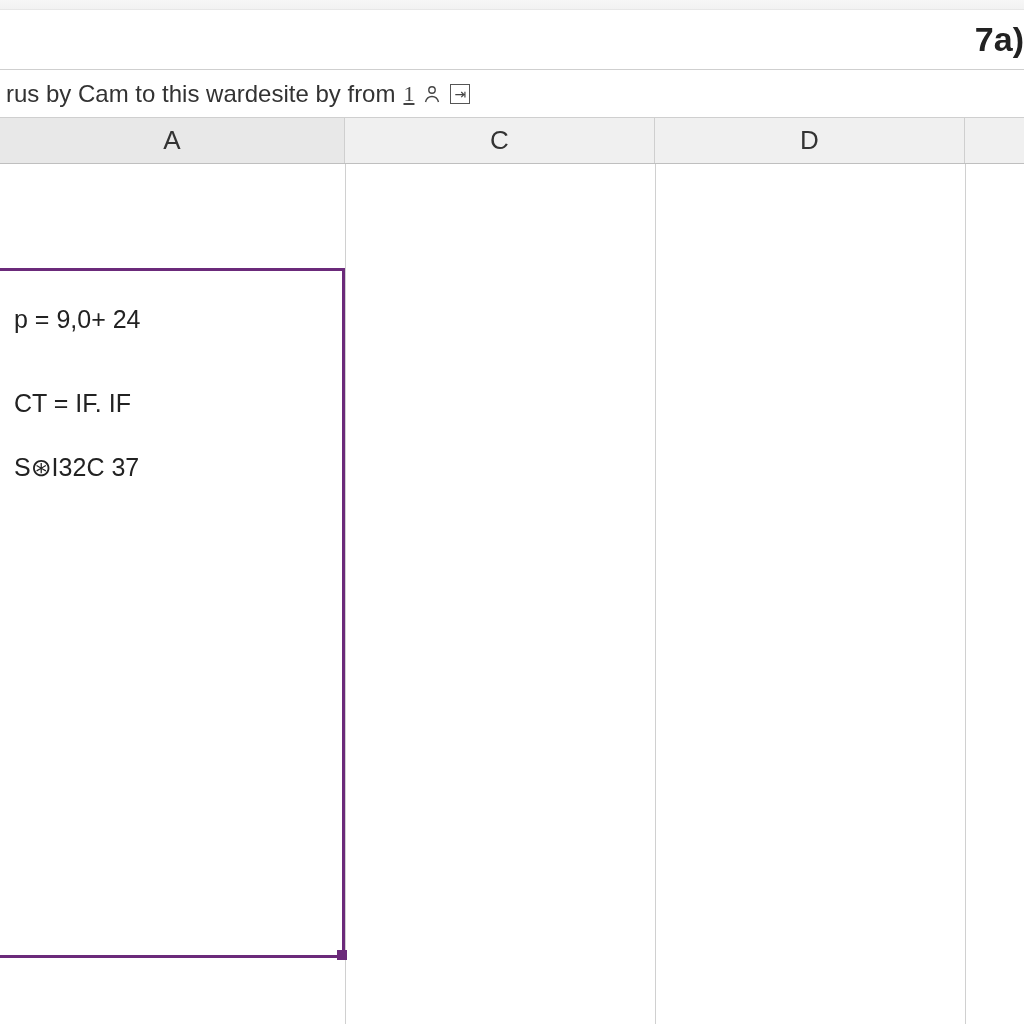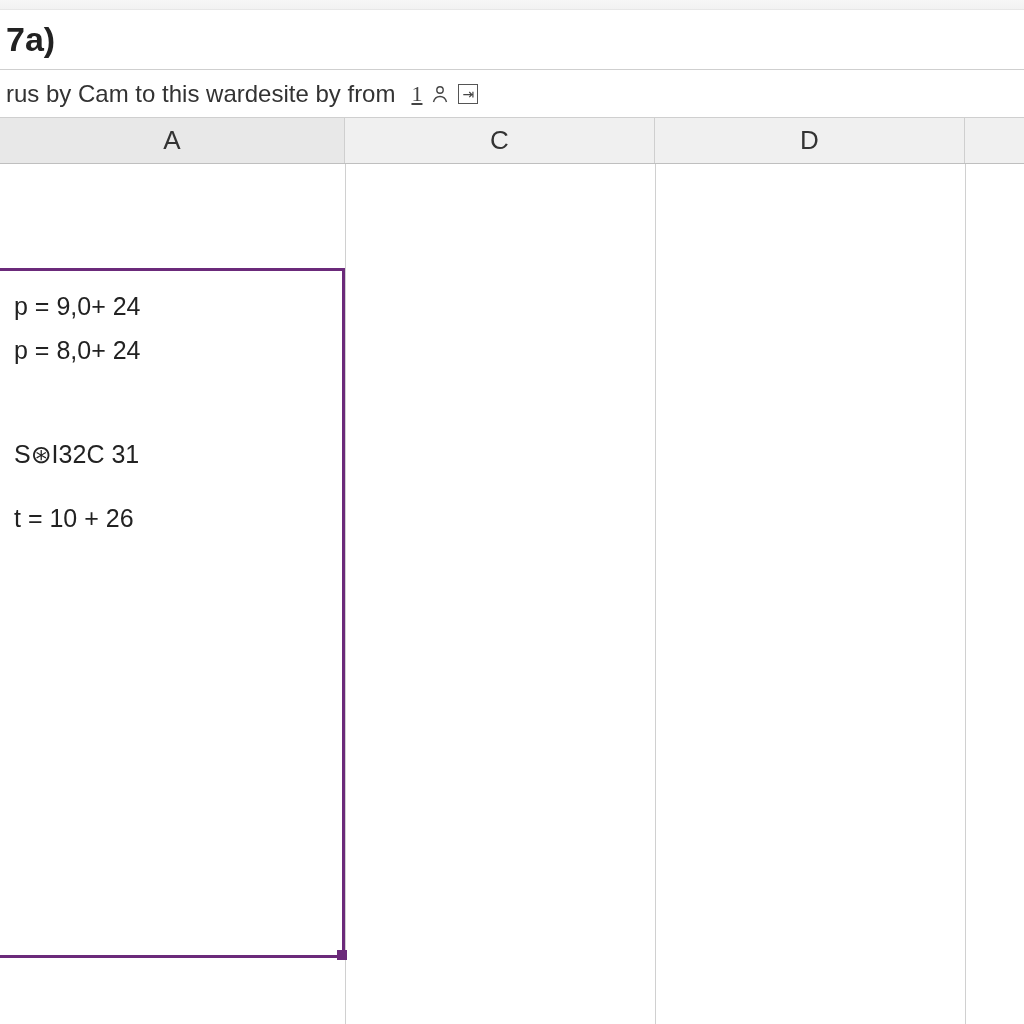--- a/index.html
+++ b/index.html
@@ -8,22 +8,22 @@
     --header-bg2:#e8e8e8;
     --text:#222;
     --sel:#6b2a7a;
     --thinrule:#cfcfcf;
   }
   *{box-sizing:border-box;}
   html,body{margin:0;padding:0;width:1024px;height:1024px;font-family:"Segoe UI",Arial,sans-serif;color:var(--text);background:#fff;overflow:hidden;}
   body{position:relative;}
 
   .chrome-strip{height:10px;background:linear-gradient(#f7f7f7,#f2f2f2);border-bottom:1px solid #e7e7e7;}
-  .title-row{height:60px;display:flex;align-items:center;padding-left:6px;font-size:34px;font-weight:700;border-bottom:1px solid var(--thinrule);}
-  .sub-row{height:48px;display:flex;align-items:center;padding-left:6px;font-size:24px;color:#333;border-bottom:1px solid var(--thinrule);gap:12px;}
+  .title-row{height:60px;display:flex;align-items:center;padding-left:6px;font-size:34px;font-weight:700;border-bottom:1px solid var(--thinrule);justify-content:flex-end;}
+  .sub-row{height:48px;display:flex;align-items:center;padding-left:6px;font-size:24px;color:#333;border-bottom:1px solid var(--thinrule);gap:4px;}
   .sub-icons{display:flex;align-items:center;gap:8px;margin-left:4px;}
   .u-icon{font-family:serif;font-size:22px;text-decoration:underline;color:#444;}
   .person-icon svg{display:block;}
   .box-icon{border:1px solid #555;width:20px;height:20px;display:flex;align-items:center;justify-content:center;font-size:14px;color:#444;}
 
   .col-headers{display:flex;height:46px;background:var(--header-bg);border-bottom:1px solid #bfbfbf;}
   .col-headers .col{display:flex;align-items:center;justify-content:center;border-right:1px solid #cfcfcf;font-size:26px;color:#333;}
   .col.A{width:345px;background:var(--header-bg2);}
   .col.C{width:310px;}
   .col.D{width:310px;}
@@ -47,21 +47,21 @@
   }
   .sel-handle{
     position:absolute;
     right:-5px;bottom:-5px;
     width:10px;height:10px;
     background:var(--sel);
   }
 
   .cell-content{
     position:absolute;
-    left:14px;top:120px;
+    left:14px;top:133px;
     width:320px;
     font-size:25px;
     line-height:44px;
     color:#222;
   }
   .cell-content .line{white-space:pre;}
   .gap{height:20px;}
 </style>
 </head>
 <body>
@@ -107,22 +107,21 @@
   <div class="vline vA"></div>
   <div class="vline vC"></div>
   <div class="vline vD"></div>
 
   <div class="sel-box">
     <div class="sel-handle"></div>
   </div>
 
   <div class="cell-content">
     <div class="line">p = 9,0+ 24</div>
-    <div class="line">p = 8,0+ 24</div>
     <div class="gap"></div>
     <div class="gap"></div>
+    <div class="line">CT = IF. IF</div>
     <div class="gap"></div>
-    <div class="line">S⊛I32C 31</div>
+    <div class="line">S⊛I32C 37</div>
     <div class="gap"></div>
-    <div class="line">t = 10 + 26</div>
     <div class="gap"></div>
   </div>
 </div>
 
 </body></html>

